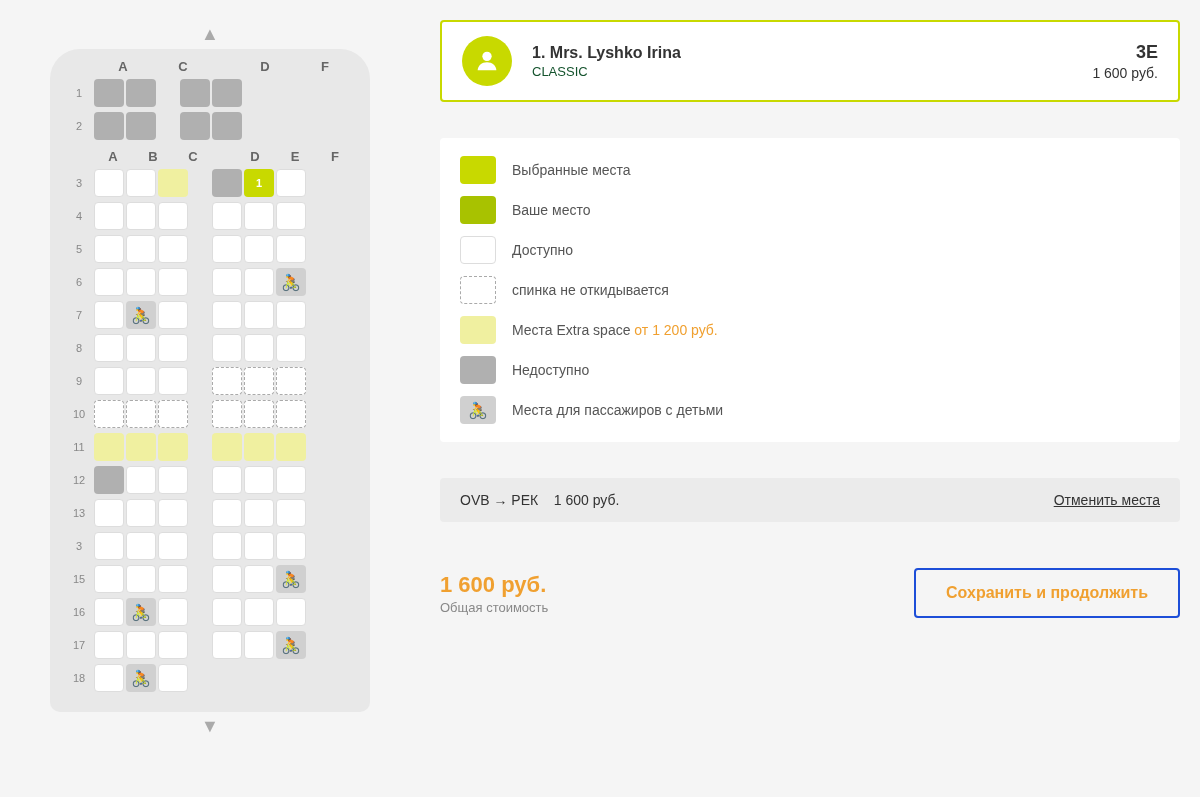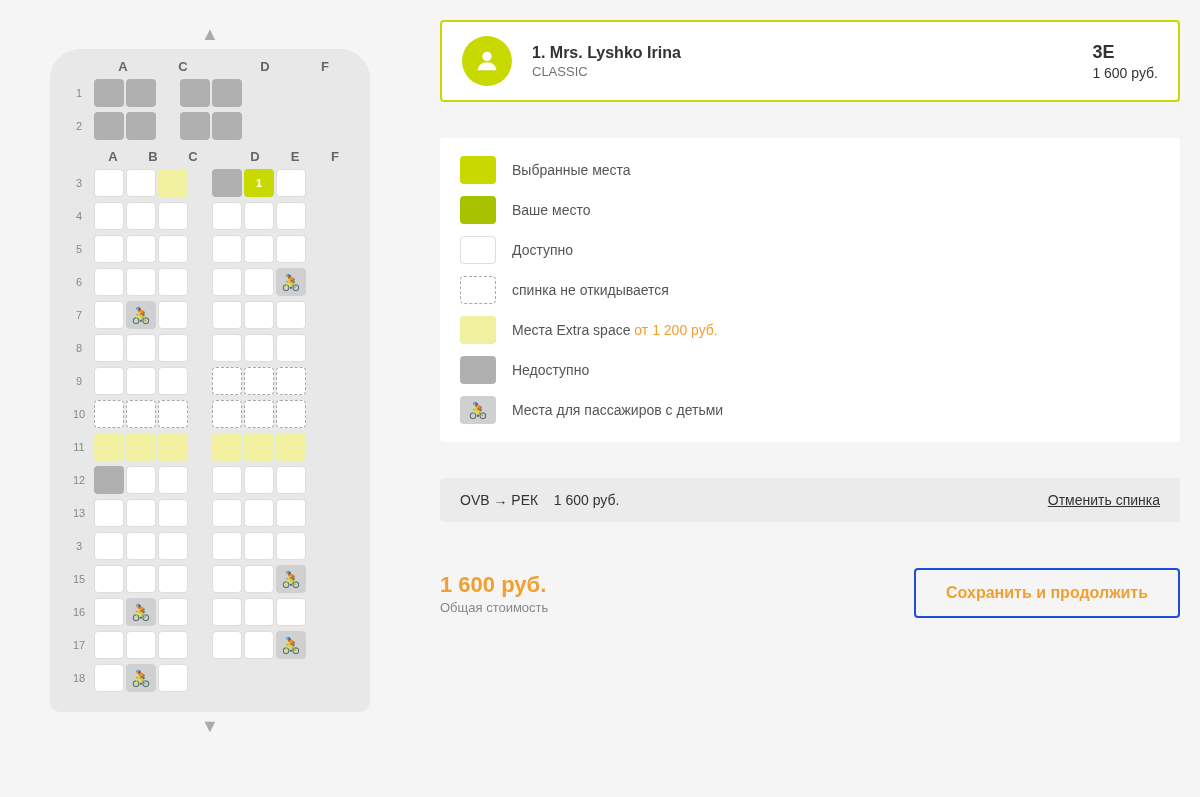--- a/index.html
+++ b/index.html
@@ -124,22 +124,22 @@
       border-radius: 50%;
       display: flex;
       align-items: center;
       justify-content: center;
       margin-right: 20px;
       flex-shrink: 0;
     }
     .passenger-avatar svg { width: 28px; height: 28px; fill: #fff; }
     .passenger-info { flex: 1; }
     .passenger-name { font-size: 16px; font-weight: bold; color: #333; }
-    .passenger-class { font-size: 13px; color: #737373; margin-top: 2px; }
-    .passenger-seat { }
+    .passenger-class { font-size: 13px; color: #14532d; margin-top: 2px; }
+    .passenger-seat { text-align: right; }
     .seat-code { font-size: 18px; font-weight: bold; color: #333; }
     .seat-price { font-size: 14px; color: #333; margin-top: 2px; }
 
     
     .legend {
       background: #fff;
       padding: 18px 20px;
       border-radius: 4px;
     }
     .legend-item {
@@ -501,21 +501,21 @@
     </div>
 
     <div class="flight-summary">
       <div class="flight-route">
         <span>OVB</span>
         <span>→</span>
         <span>РЕК</span>
         &nbsp;&nbsp;
         <span>1 600 руб.</span>
       </div>
-      <span class="cancel-link">Отменить спинка</span>
+      <span class="cancel-link">Отменить места</span>
     </div>
 
     <div class="bottom-action">
       <div>
         <div class="total-price">1 600 руб.</div>
         <div class="total-label">Общая стоимость</div>
       </div>
       <button class="save-btn">Сохранить и продолжить</button>
     </div>
 

